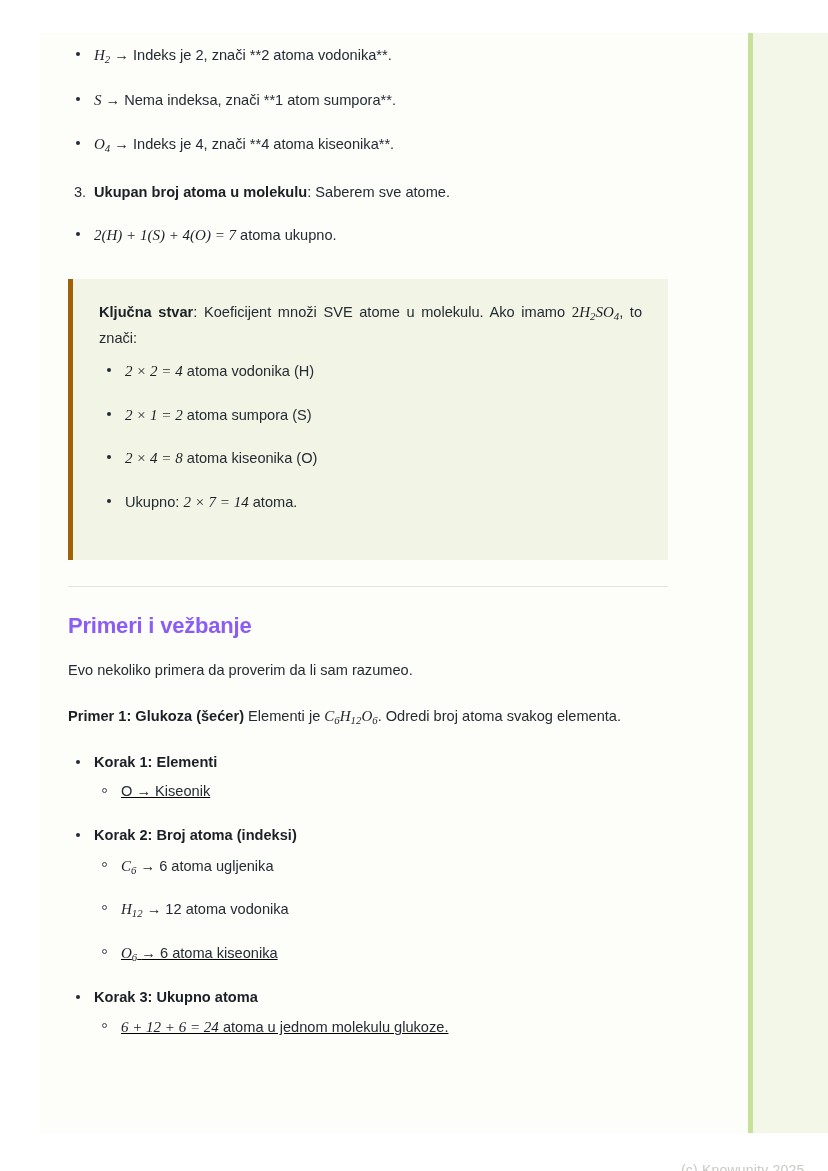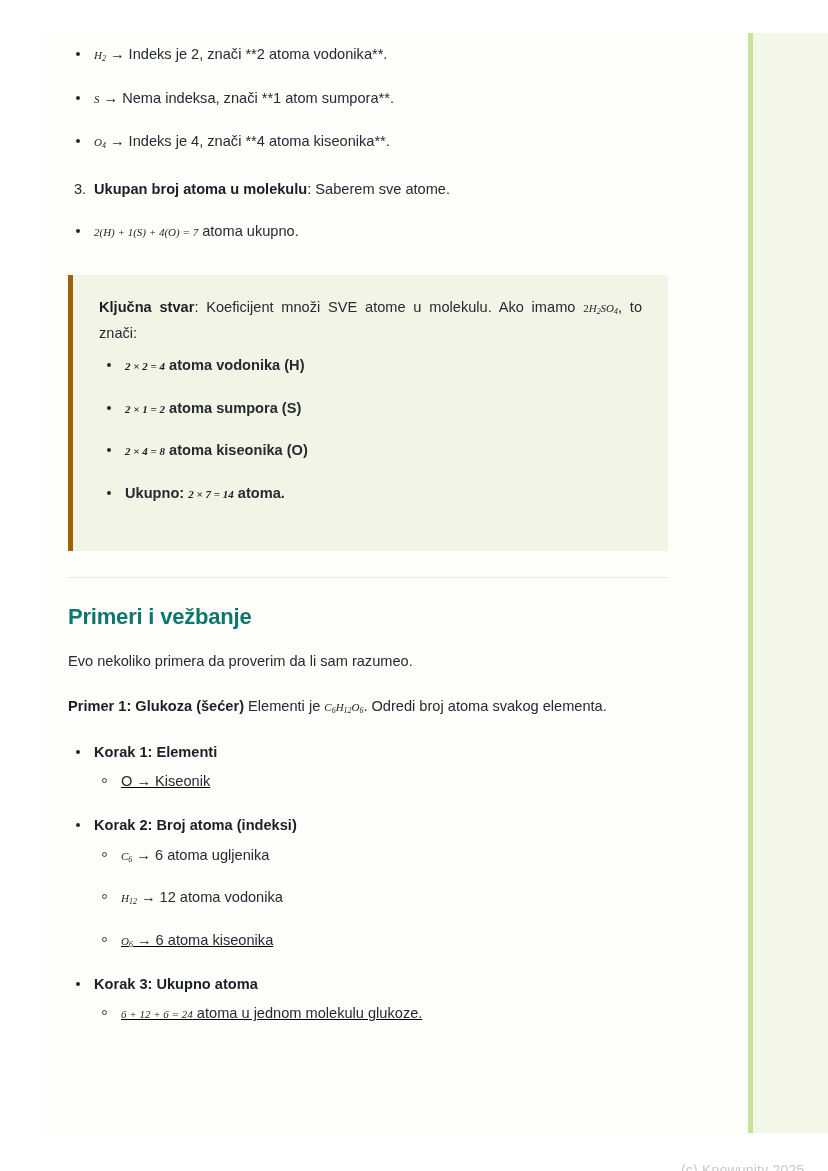--- a/index.html
+++ b/index.html
@@ -59,21 +59,21 @@
     line-height: 1.62;
     color: #242b33;
     margin: 0;
   }
   .bold { font-weight: 700; color: #1b2027; text-align: right; }
 
   
   .math {
     font-family: "Liberation Serif", "DejaVu Serif", serif;
     font-style: italic;
-    font-size: 11px;
+    font-size: 15px;
     color: #1b2027;
     white-space: nowrap;
   }
   .math sub {
     font-size: 0.72em;
     font-style: italic;
     vertical-align: -0.28em;
     line-height: 0;
   }
   .math .opn { font-style: normal; }
@@ -147,35 +147,35 @@
     margin: 0;
   }
   .callout .callout-lead {
     font-size: 14.6px;
     line-height: 1.74;
     color: #242b33;
     text-align: justify;
     margin: 0 0 2px 0;
   }
   .callout ul.lvl1 > li { margin-bottom: 19px; }
-  .callout ul.lvl1 { margin-top: 8px; font-weight: bold; }
+  .callout ul.lvl1 { margin-top: 8px; }
 
   
   .divider {
     height: 1px;
     background: #e6e6e0;
     border: 0;
     margin: 0;
   }
 
   
   .section-heading {
     font-size: 22px;
     font-weight: 700;
-    color: #0f766e;
+    color: #8b5cf6;
     margin: 0;
     letter-spacing: -0.2px;
   }
 
   .para-justify {
     text-align: justify;
   }
 
   
   #watermark {

